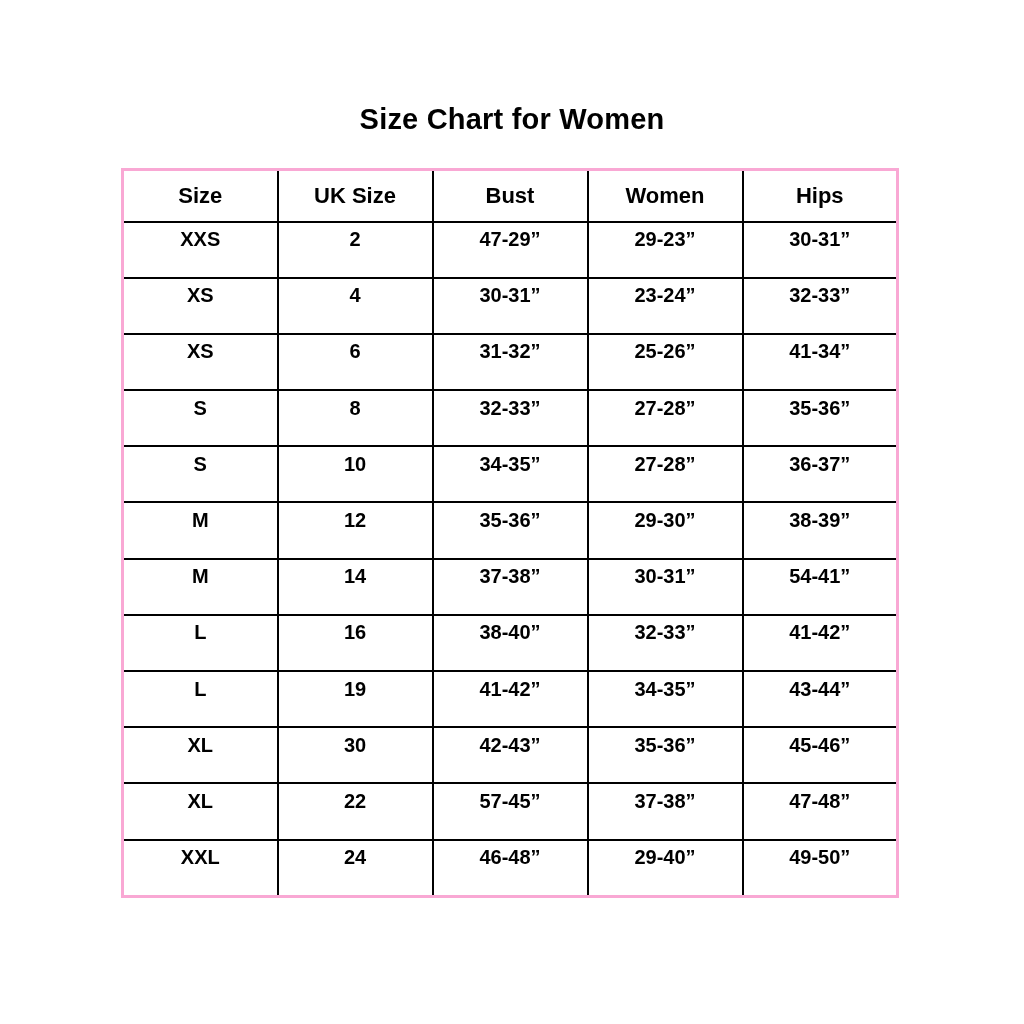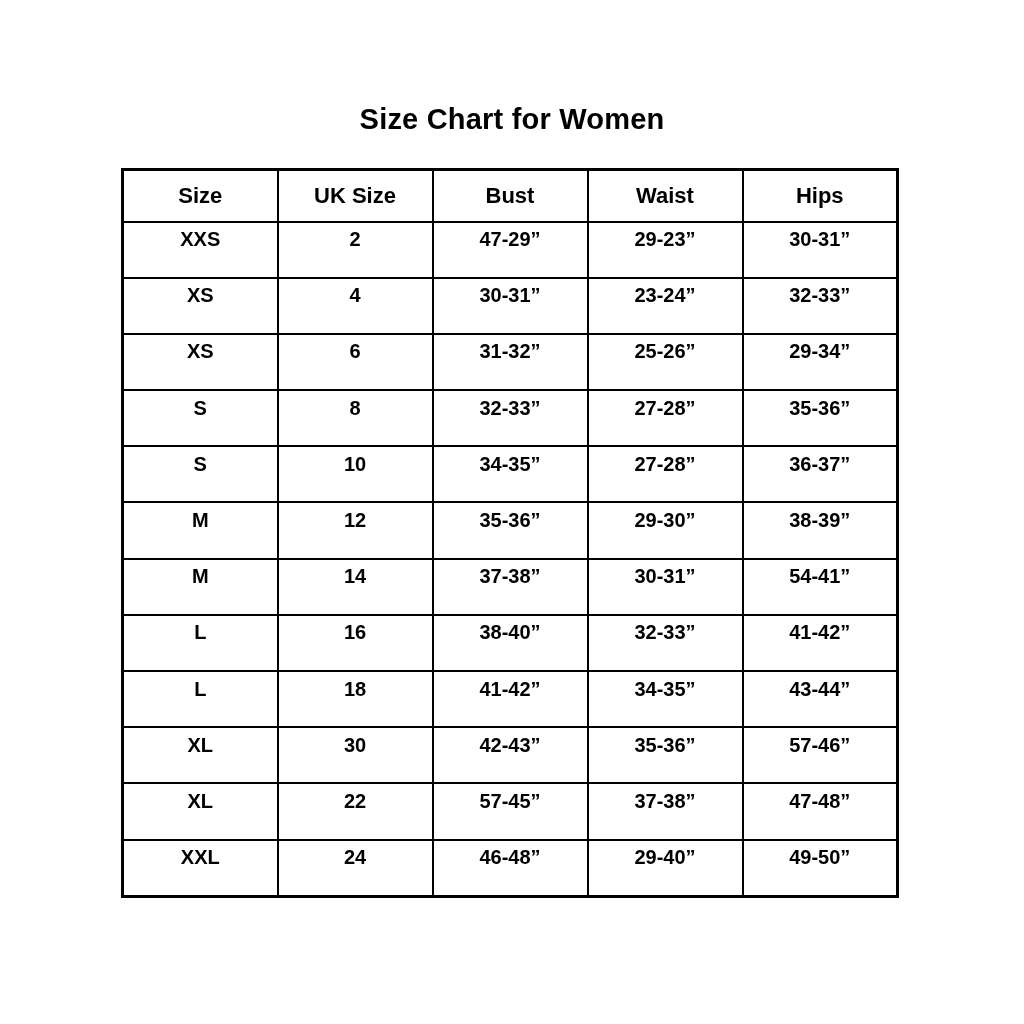--- a/index.html
+++ b/index.html
@@ -34,21 +34,21 @@
 
   table.size-chart {
     position: absolute;
     left: 121px;
     top: 168px;
     width: 778px;
     height: 730px;
     border-collapse: collapse;
     table-layout: fixed;
     background: #ffffff;
-    border: 3px solid #000000;
+    border: 3px solid #f9a8d4;
   }
 
   table.size-chart th,
   table.size-chart td {
     border: 2px solid #000000;
     text-align: center;
     vertical-align: middle;
     width: 20%;
     color: #000000;
     background: #ffffff;
@@ -76,21 +76,21 @@
 <div class="page">
 
   <div class="chart-title">Size Chart for Women</div>
 
   <table class="size-chart">
     <thead>
       <tr>
           <th>Size</th>
           <th>UK Size</th>
           <th>Bust</th>
-          <th>Waist</th>
+          <th>Women</th>
           <th>Hips</th>
         </tr>
     </thead>
     <tbody>
         <tr>
           <td>XXS</td>
           <td>2</td>
           <td>47-29”</td>
           <td>29-23”</td>
           <td>30-31”</td>
@@ -100,21 +100,21 @@
           <td>4</td>
           <td>30-31”</td>
           <td>23-24”</td>
           <td>32-33”</td>
         </tr>
         <tr>
           <td>XS</td>
           <td>6</td>
           <td>31-32”</td>
           <td>25-26”</td>
-          <td>29-34”</td>
+          <td>41-34”</td>
         </tr>
         <tr>
           <td>S</td>
           <td>8</td>
           <td>32-33”</td>
           <td>27-28”</td>
           <td>35-36”</td>
         </tr>
         <tr>
           <td>S</td>
@@ -139,31 +139,31 @@
         </tr>
         <tr>
           <td>L</td>
           <td>16</td>
           <td>38-40”</td>
           <td>32-33”</td>
           <td>41-42”</td>
         </tr>
         <tr>
           <td>L</td>
-          <td>18</td>
+          <td>19</td>
           <td>41-42”</td>
           <td>34-35”</td>
           <td>43-44”</td>
         </tr>
         <tr>
           <td>XL</td>
           <td>30</td>
           <td>42-43”</td>
           <td>35-36”</td>
-          <td>57-46”</td>
+          <td>45-46”</td>
         </tr>
         <tr>
           <td>XL</td>
           <td>22</td>
           <td>57-45”</td>
           <td>37-38”</td>
           <td>47-48”</td>
         </tr>
         <tr>
           <td>XXL</td>

